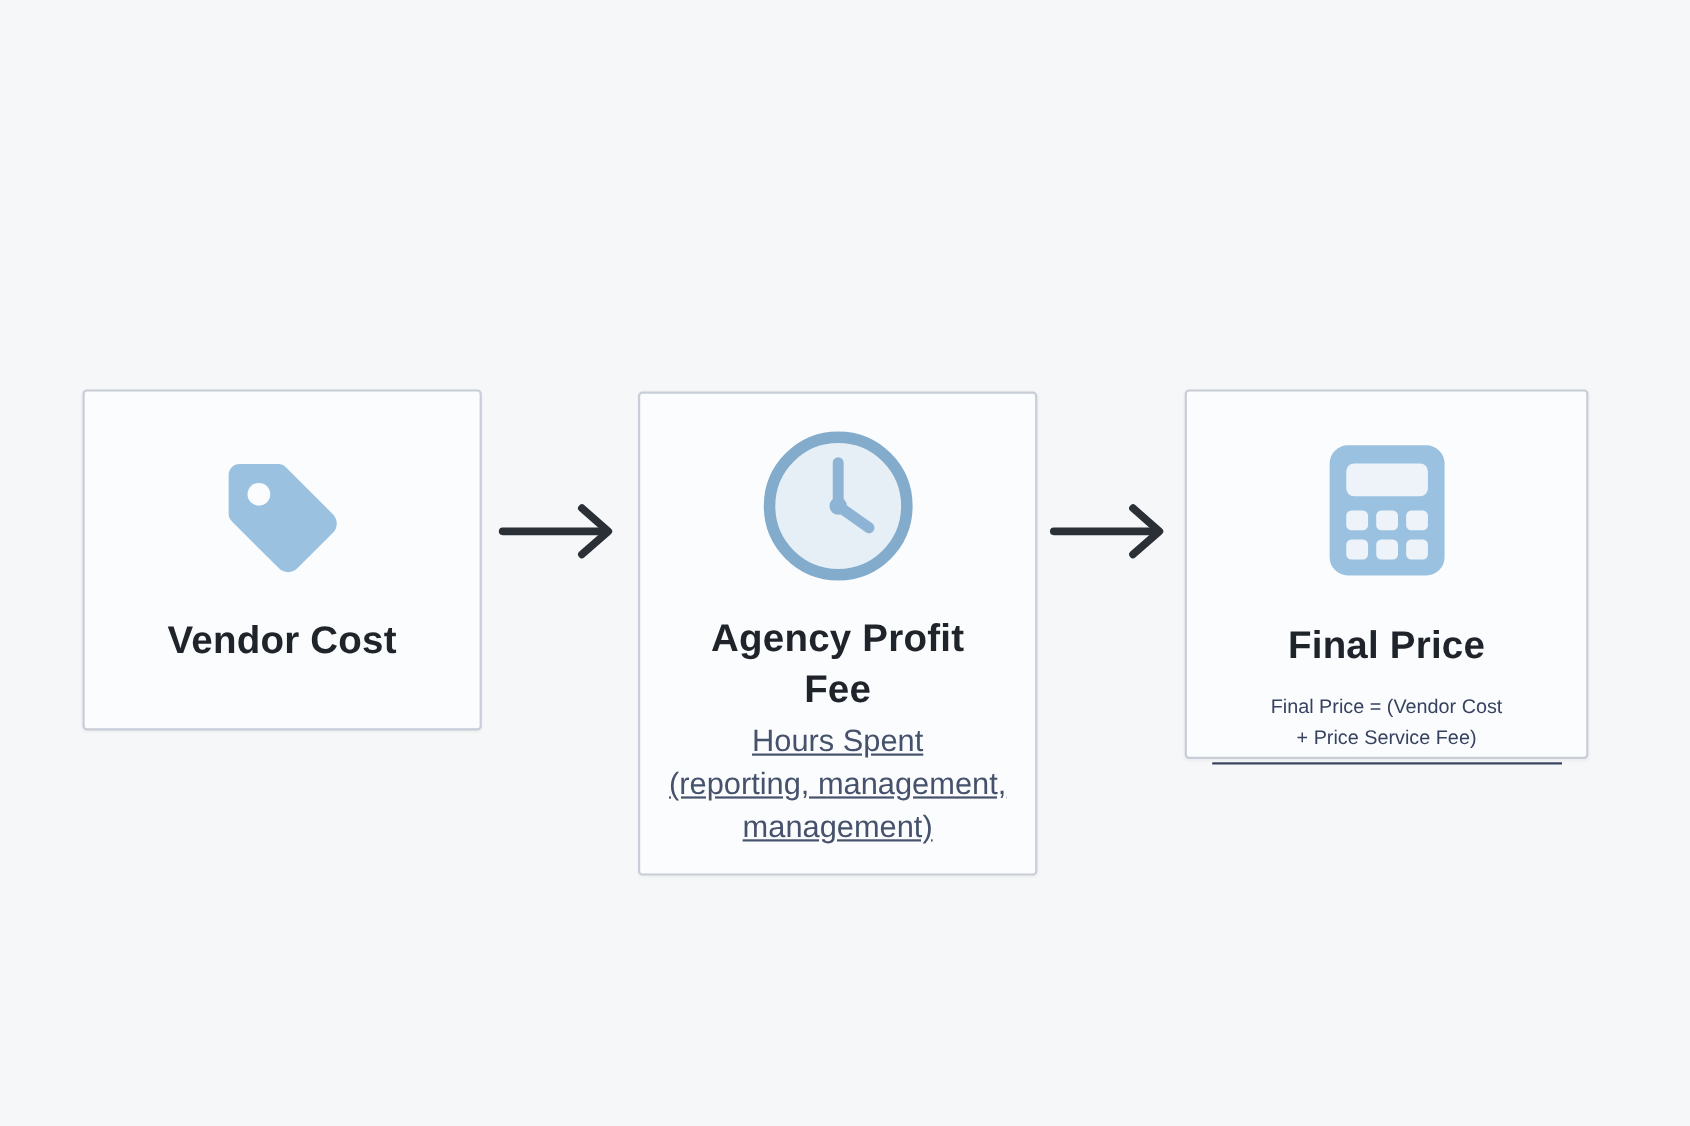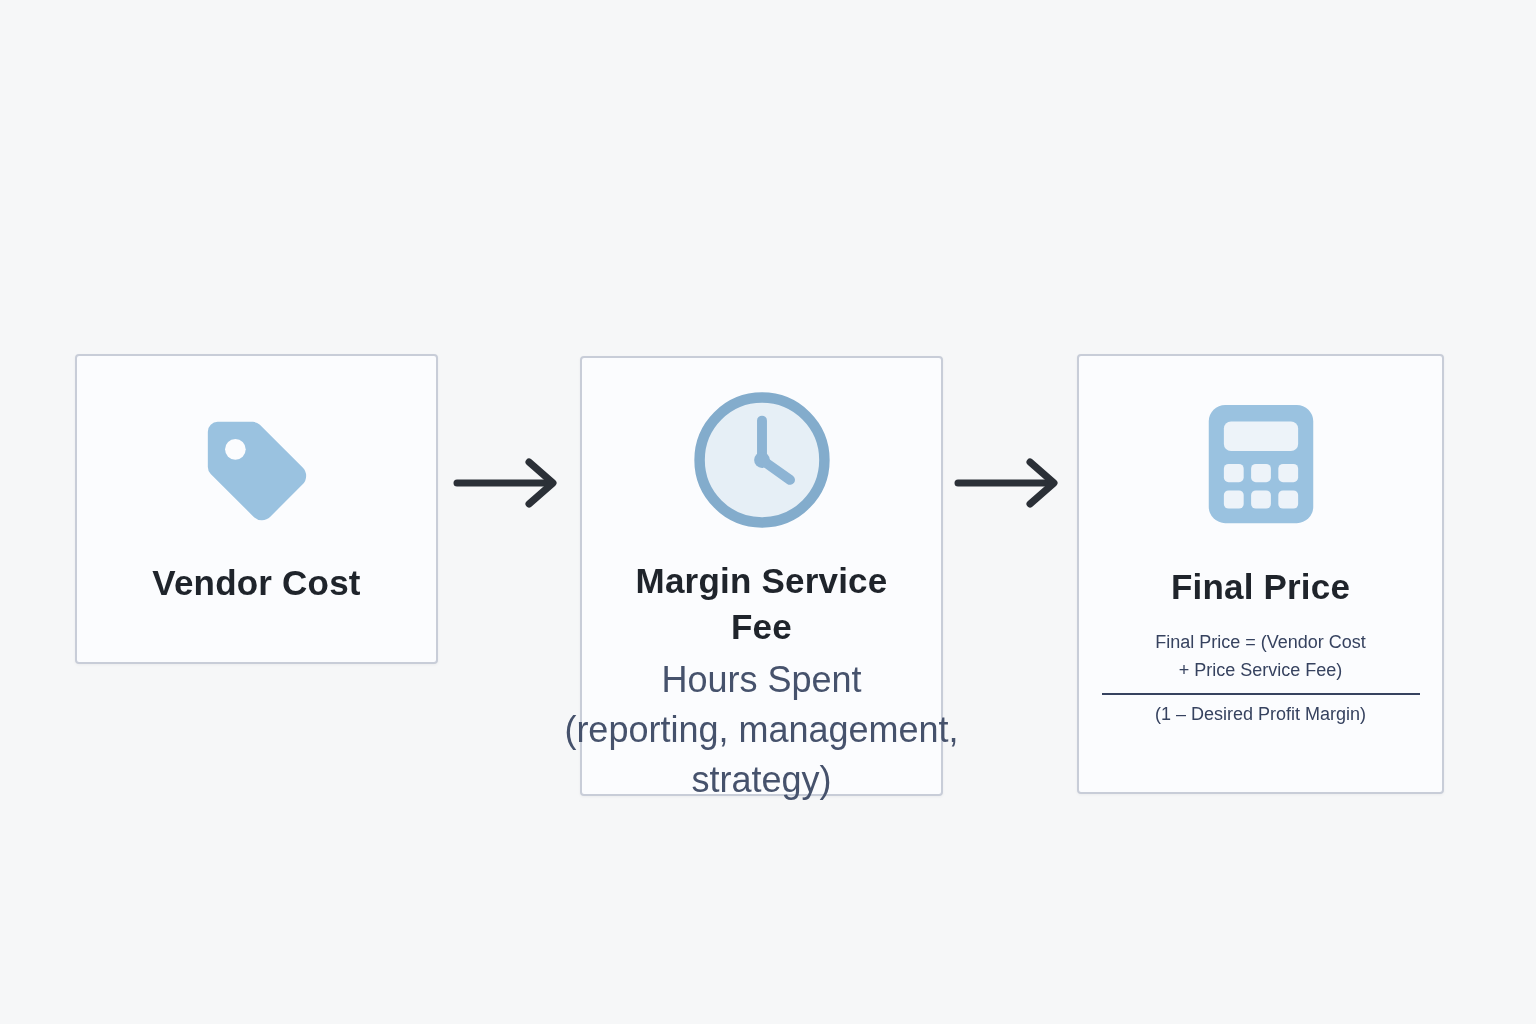--- a/index.html
+++ b/index.html
@@ -35,43 +35,44 @@
     border-radius: 4px;
     box-shadow: 0 1px 3px rgba(30,40,60,0.05);
     display: flex;
     flex-direction: column;
     align-items: center;
     text-align: center;
     margin-top: 36px;
   }
   .box1 { left: 75px;  top: 318px; width: 363px; height: 310px; }
   .box2 { left: 580px; top: 320px; width: 363px; height: 440px; }
-  .box3 { left: 1077px; top: 318px; width: 367px; height: 440px; }
+  .box3 { left: 1077px; top: 318px; width: 367px; height: 336px; }
 
   .icon-wrap { flex: 0 0 auto; line-height: 0; }
   .box1 .icon-wrap { margin-top: 56px; }
   .box2 .icon-wrap { margin-top: 32px; }
   .box3 .icon-wrap { margin-top: 40px; }
 
   .title {
     font-size: 35px;
     font-weight: 700;
     line-height: 1.3;
     color: var(--title-text);
     letter-spacing: 0.2px;
   }
   .box1 .title { margin-top: 30px; }
   .box2 .title { margin-top: 28px; max-width: 300px; }
   .box3 .title { margin-top: 32px; }
 
   .subtitle {
     margin-top: 6px;
-    font-size: 36px;
+    font-size: 28px;
     line-height: 1.39;
     color: var(--subtitle-text);
+    text-decoration: underline;
   }
   .subtitle div { white-space: nowrap; }
 
   .formula {
     margin-top: 18px;
     font-size: 18px;
     line-height: 1.58;
     color: var(--formula-text);
     display: flex;
     flex-direction: column;
@@ -116,25 +117,25 @@
     <div class="icon-wrap">
       <svg width="140" height="140" viewBox="0 0 48 48" aria-hidden="true">
         <circle cx="24" cy="24" r="21.4" fill="var(--icon-face-light, #e6eff6)" stroke="var(--icon-blue-deep, #83accc)" stroke-width="3.6"></circle>
         <g stroke="var(--icon-blue-mid, #8db4d4)" stroke-width="3.4" stroke-linecap="round">
           <line x1="24" y1="24" x2="24" y2="10.5"></line>
           <line x1="24" y1="24" x2="33.6" y2="30.8"></line>
         </g>
         <circle cx="24" cy="24" r="2.7" fill="var(--icon-blue-mid, #8db4d4)"></circle>
       </svg>
     </div>
-    <h2 class="title">Margin Service Fee</h2>
+    <h2 class="title">Agency Profit Fee</h2>
     <div class="subtitle">
       <div>Hours Spent</div>
       <div>(reporting, management,</div>
-      <div>strategy)</div>
+      <div>management)</div>
     </div>
   </section>
 
   <div class="arrow arrow2">
     <svg width="112" height="56" viewBox="0 0 112 56" aria-hidden="true">
       <g stroke="var(--arrow, #2b3037)" stroke-width="7" stroke-linecap="round" stroke-linejoin="round" fill="none">
         <line x1="6" y1="28" x2="97" y2="28"></line>
         <polyline points="78,7 102,28 78,49"></polyline>
       </g>
     </svg>
@@ -153,17 +154,16 @@
         <rect x="30.3" y="33.6" width="7.2" height="6.6" rx="1.7" fill="var(--icon-key-light, #edf3f9)"></rect>
       </svg>
     </div>
     <h2 class="title">Final Price</h2>
     <div class="formula">
       <div class="numerator">
         <div class="line">Final Price = (Vendor Cost</div>
         <div class="line">+ Price Service Fee)</div>
       </div>
       <div class="frac-bar"></div>
-      <div class="line denominator">(1 – Desired Profit Margin)</div>
     </div>
   </section>
 
 </div>
 
 </body></html>

